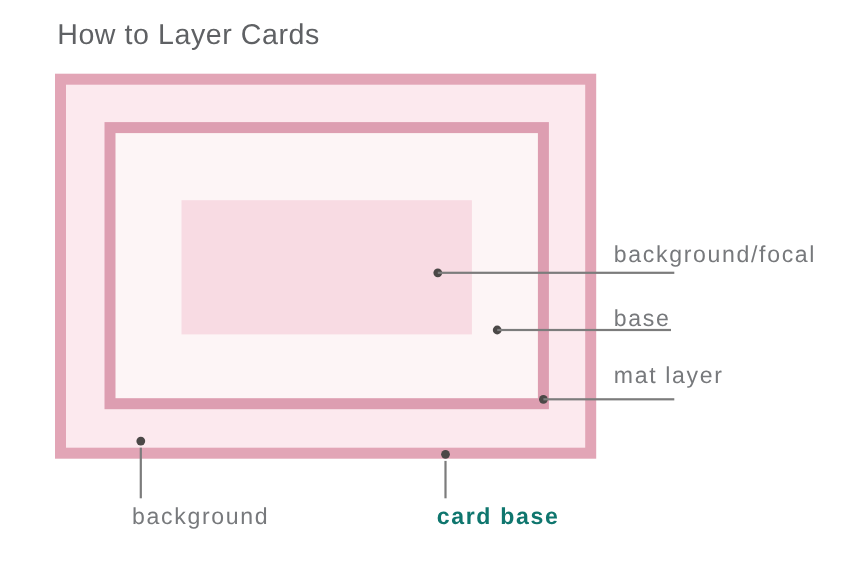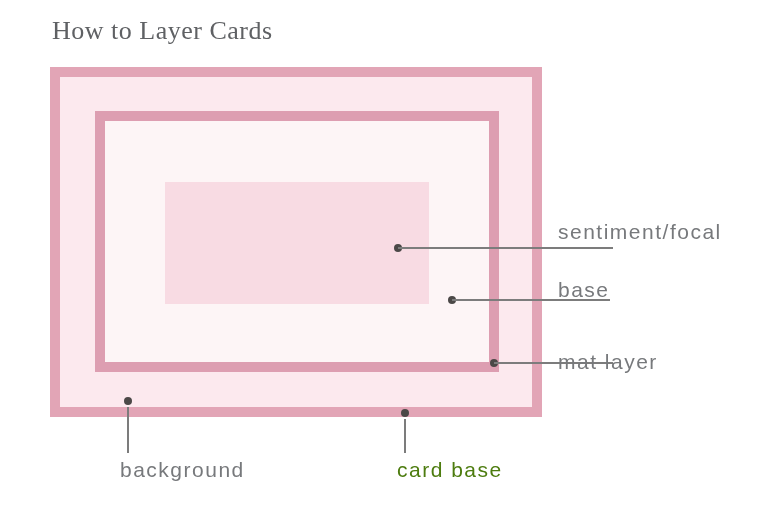--- a/index.html
+++ b/index.html
@@ -11,21 +11,20 @@
     position: relative;
     overflow: hidden;
   }
   .abs { position: absolute; }
 
   .page-title {
     left: 52px; top: 16px;
     font-size: 26px;
     font-weight: 300;
     letter-spacing: 0.5px;
-    font-family: Liberation Serif, serif;
   }
 
   
   .layer { position: absolute; }
   .layer-card-base  { left: 50px;  top: 67px;  width: 492px; height: 350px; }
   .layer-background { left: 60px;  top: 77px;  width: 472px; height: 330px; }
   .layer-mat        { left: 95px;  top: 111px; width: 404px; height: 261px; }
   .layer-panel      { left: 105px; top: 121px; width: 384px; height: 241px; }
   .layer-sentiment  { left: 165px; top: 182px; width: 264px; height: 122px; }
 
@@ -50,21 +49,21 @@
   .dot-sentiment  { left: 394px; top: 244px; }
   .line-sentiment { left: 398px; top: 247px; width: 215px; }
   .label-sentiment{ left: 558px; top: 220px; }
 
   .dot-panel  { left: 448px; top: 296px; }
   .line-panel { left: 452px; top: 299px; width: 158px; }
   .label-panel{ left: 558px; top: 278px; }
 
   .dot-mat  { left: 490px; top: 359px; }
   .line-mat { left: 494px; top: 362px; width: 119px; }
-  .label-mat{ left: 558px; top: 350px; }
+  .label-mat{ left: 558px; top: 330px; }
 
   .dot-background  { left: 124px; top: 397px; }
   .line-background { left: 127px; top: 407px; height: 46px; }
   .label-background{ left: 120px; top: 458px; }
 
   .dot-cardbase  { left: 401px; top: 409px; }
   .line-cardbase { left: 404px; top: 419px; height: 34px; }
   .label-cardbase{ left: 397px; top: 458px; }
 </style>
 </head>
@@ -77,29 +76,29 @@
 <div class="layer layer-background" style="background: rgb(252, 233, 238);"></div>
 
 <div class="layer layer-mat" style="background: rgb(221, 158, 177);"></div>
 
 <div class="layer layer-panel" style="background: rgb(253, 245, 246);"></div>
 
 <div class="layer layer-sentiment" style="background: rgb(248, 219, 227);"></div>
 
 <div class="callout-dot dot-sentiment" style="background: rgb(75, 72, 71);"></div>
 <div class="callout-line h line-sentiment" style="background: rgb(124, 124, 124);"></div>
-<div class="callout-label label-sentiment" style="color: rgb(119, 121, 124);">sentiment/focal</div>
+<div class="callout-label label-sentiment" style="color: rgb(119, 121, 124);">background/focal</div>
 
 <div class="callout-dot dot-panel" style="background: rgb(75, 72, 71);"></div>
 <div class="callout-line h line-panel" style="background: rgb(124, 124, 124);"></div>
 <div class="callout-label label-panel" style="color: rgb(119, 121, 124);">base</div>
 
 <div class="callout-dot dot-mat" style="background: rgb(75, 72, 71);"></div>
 <div class="callout-line h line-mat" style="background: rgb(124, 124, 124);"></div>
 <div class="callout-label label-mat" style="color: rgb(119, 121, 124);">mat layer</div>
 
 <div class="callout-dot dot-background" style="background: rgb(75, 72, 71);"></div>
 <div class="callout-line v line-background" style="background: rgb(124, 124, 124);"></div>
 <div class="callout-label label-background" style="color: rgb(119, 121, 124); text-align: right;">background</div>
 
 <div class="callout-dot dot-cardbase" style="background: rgb(75, 72, 71);"></div>
 <div class="callout-line v line-cardbase" style="background: rgb(124, 124, 124);"></div>
-<div class="callout-label label-cardbase" style="color: #4d7c0f;">card base</div>
+<div class="callout-label label-cardbase" style="color: #0f766e; font-weight: bold;">card base</div>
 
 </body></html>

